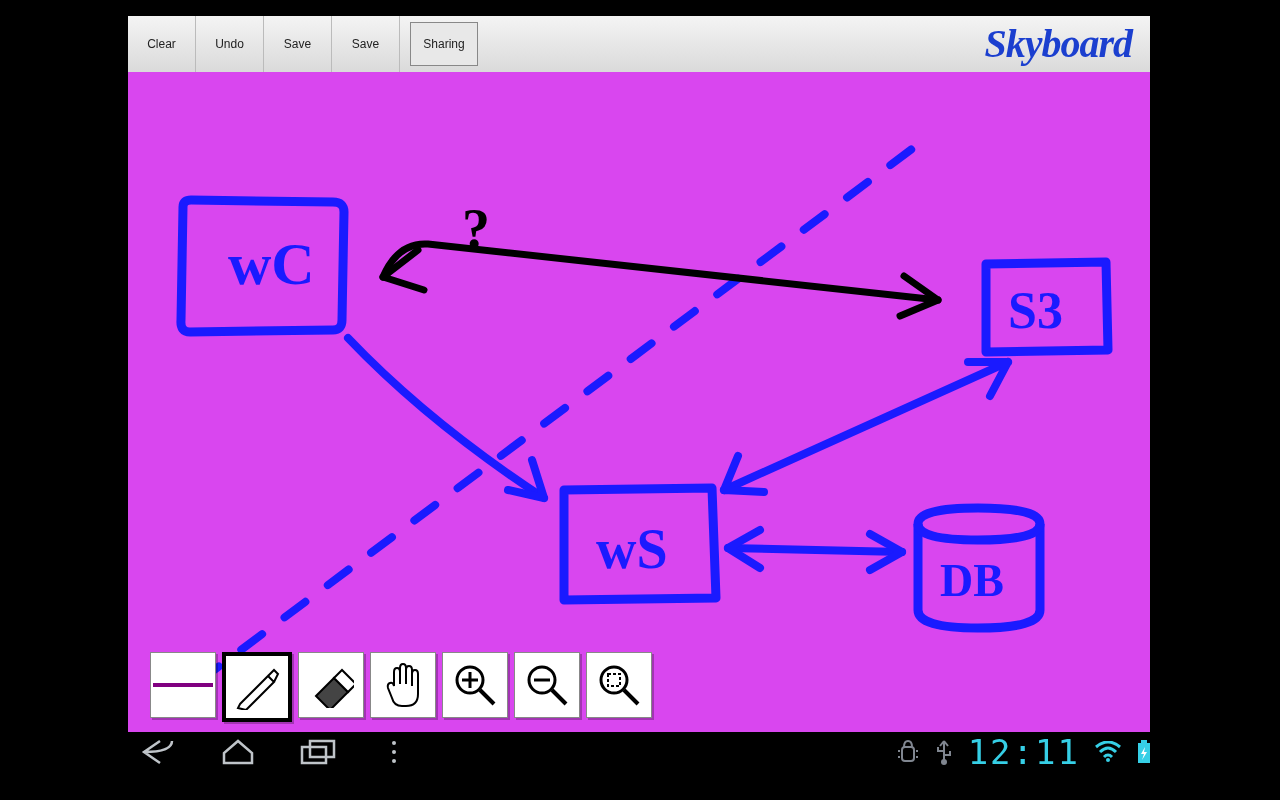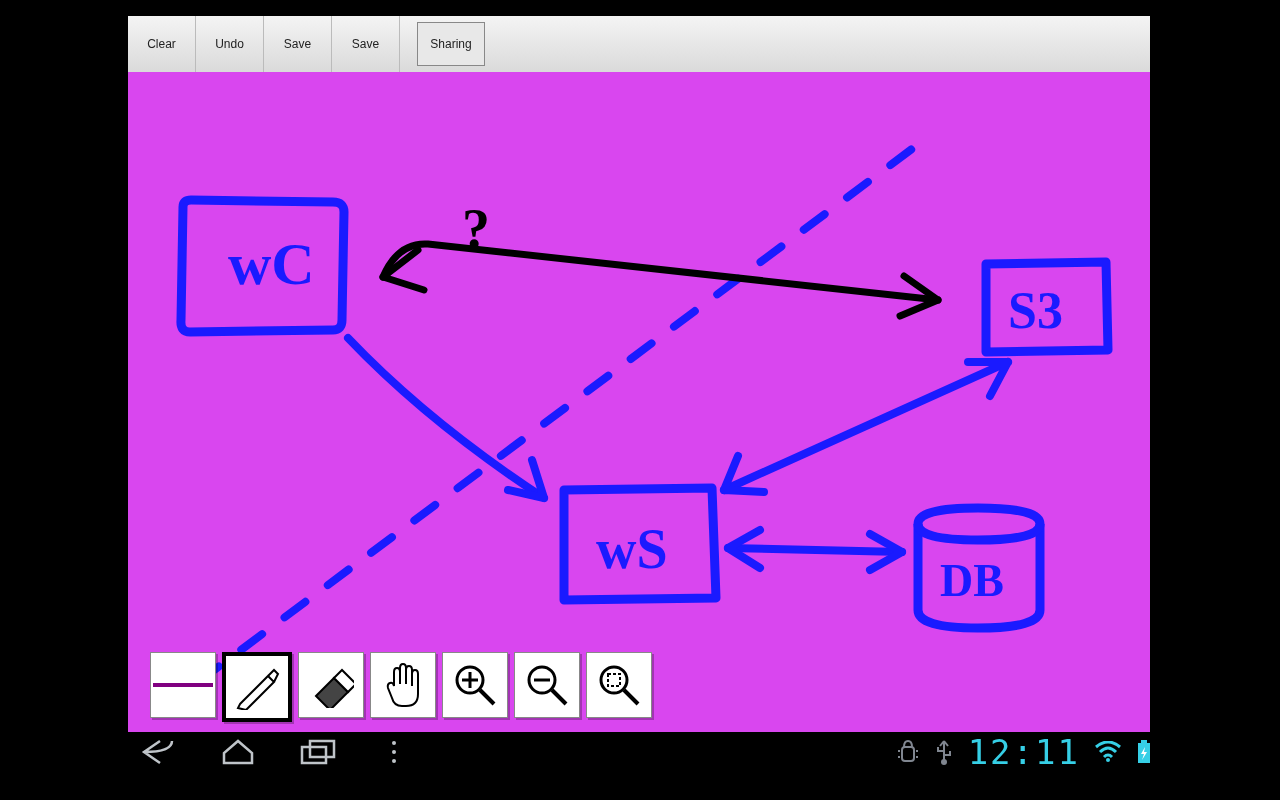--- a/index.html
+++ b/index.html
@@ -1,19 +1,19 @@
 <!DOCTYPE html>
 <html><head>
 <meta charset="utf-8">
 <style>
 html,body{margin:0;padding:0;width:1280px;height:800px;background:#000;font-family:sans-serif;user-select:none;}
 .app{position:absolute;left:128px;top:16px;width:1022px;height:716px;background:#fff;}
 .bar{height:56px;background:linear-gradient(#f4f4f4,#dadada);display:flex;align-items:stretch;border-bottom:1px solid #bbb;position:relative;}
 .bar button{width:68px;background:transparent;border:0;border-right:1px solid #bbb;font-size:12px;color:#222;cursor:pointer;}
-.bar button.active{margin:6px 17px;border:1px solid #888;background:#e8e8e8;}
+.bar button.active{margin:6px 10px;border:1px solid #888;background:#e8e8e8;}
 .logo{position:absolute;right:18px;top:4px;font-size:40px;font-weight:700;color:#1b3fcf;font-style:italic;letter-spacing:-1px;font-family:"Comic Sans MS","Segoe Script",cursive;}
 .canvas{position:absolute;left:0;top:56px;right:0;bottom:0;background:#d946ef;}
 .canvas svg{width:100%;height:100%;}
 .tools{position:absolute;left:22px;bottom:10px;display:flex;gap:6px;}
 .tool{width:64px;height:64px;background:#fff;border:1px solid #888;box-shadow:2px 2px 0 rgba(0,0,0,.25);display:flex;align-items:center;justify-content:center;cursor:pointer;}
 .tool.sel{border:4px solid #000;width:62px;height:62px;}
 .tool .line{position:absolute;width:60px;height:4px;}
 .sysbar{position:absolute;left:128px;right:128px;bottom:18px;height:50px;display:flex;align-items:flex-start;color:#bfc4c9;}
 .sysbtn{width:60px;height:40px;margin-right:20px;display:flex;align-items:center;justify-content:center;cursor:pointer;}
 .sysright{margin-left:auto;display:flex;align-items:center;gap:14px;font-size:34px;color:#36cfe6;font-family:monospace;}
@@ -22,20 +22,21 @@
 </head>
 <body>
 
 <div class="app">
   <div class="bar">
     <button>Clear</button>
     <button>Undo</button>
     <button>Save</button>
     <button>Save</button>
     <button class="active">Sharing</button>
+    <div class="logo">Skyboard</div>
   </div>
 
   <div class="canvas">
     <svg viewBox="0 0 1022 660">
 
       <path d="M 70 610 L 800 65" stroke="#1a1aff" stroke-width="8" fill="none" stroke-linecap="round" stroke-dasharray="26 28"></path>
 
       <path d="M 55 135 Q55 128 63 128 L 205 130 Q216 130 216 140 L 214 248 Q214 258 205 258 L 62 260 Q52 260 53 248 Z" stroke="#1a1aff" stroke-width="9" fill="none" stroke-linejoin="round"></path>
       <text x="100" y="212" font-size="60" font-weight="700" fill="#1a1aff" font-family="cursive">wC</text>
 

